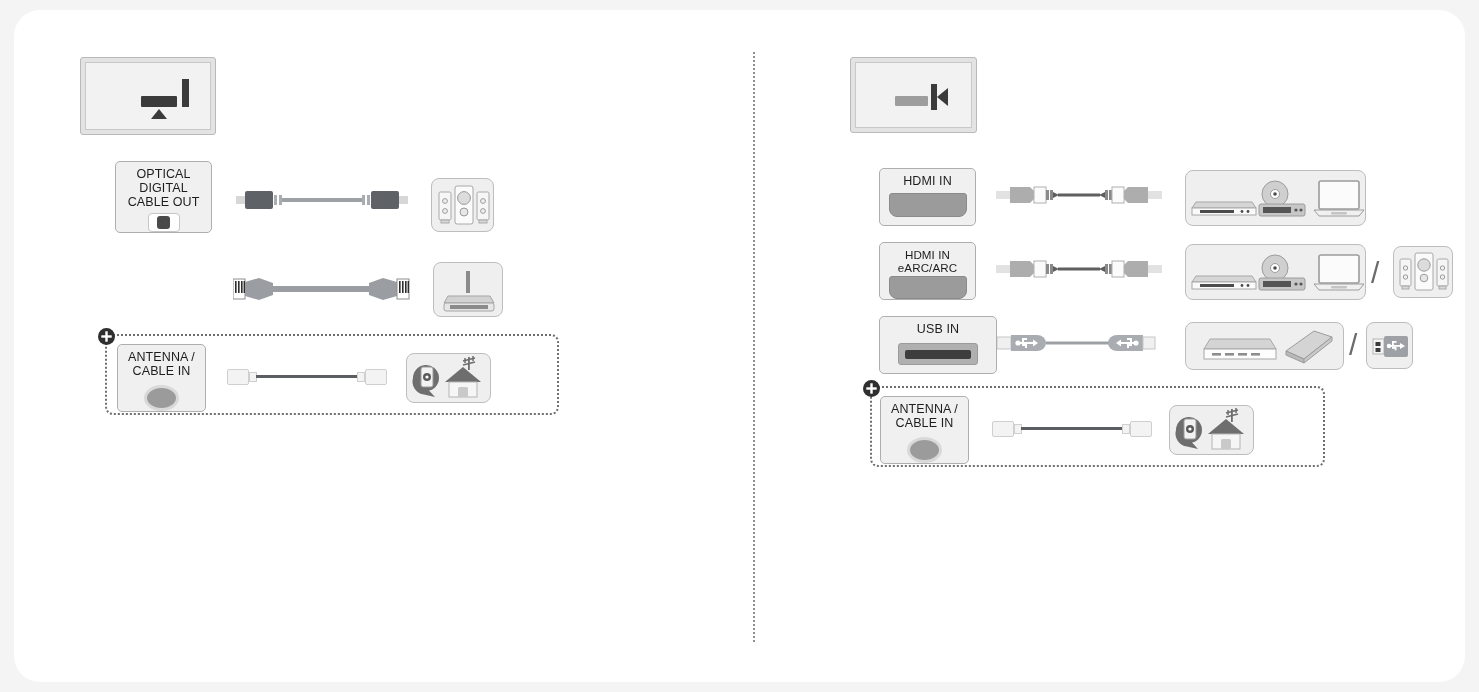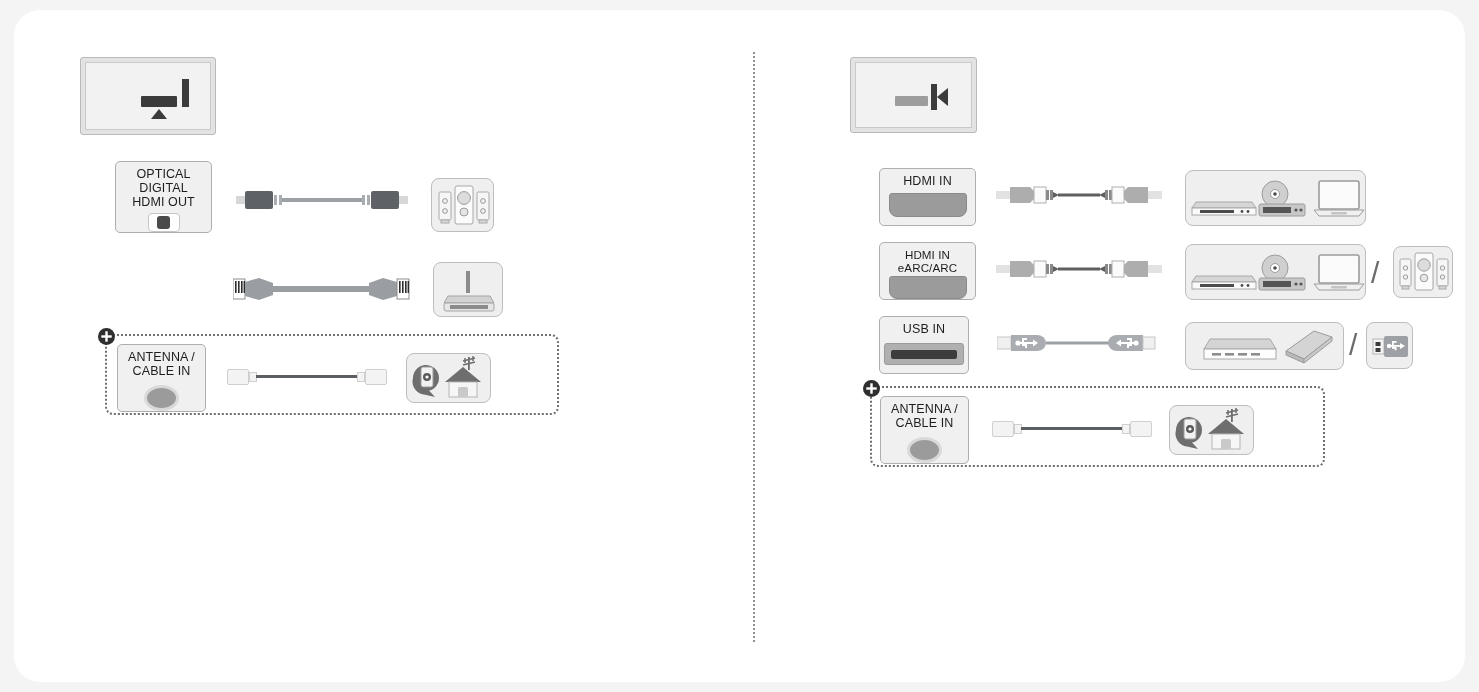--- a/index.html
+++ b/index.html
@@ -156,21 +156,21 @@
   <div class="tv" style="left:66px;top:47px;width:134px;height:76px;">
     <div class="tv-inner">
       <div class="tv-bar" style="left:60px;top:38px;width:36px;height:11px;"></div>
       <div class="tv-post" style="left:101px;top:21px;width:7px;height:28px;"></div>
       <div class="tri-up" style="left:70px;top:51px;"></div>
     </div>
   </div>
 
   <div class="port" style="left:101px;top:151px;width:97px;height:72px;">
     <div class="port-label">OPTICAL DIGITAL
-HDMI OUT</div>
+CABLE OUT</div>
     <div class="jack-optical">
         <i></i>
       </div>
   </div>
 
   <div class="cable" style="left:222px;top:180px;width:172px;height:20px;">
     <div class="blk lt" style="left:0;top:6px;width:9px;height:8px;"></div>
     <div class="blk dk" style="left:9px;top:1px;width:28px;height:18px;border-radius:2px;"></div>
     <div class="blk md" style="left:38px;top:5px;width:3px;height:10px;"></div>
     <div class="blk md" style="left:43px;top:5px;width:3px;height:10px;"></div>
@@ -388,21 +388,21 @@
       <rect x="21" y="6" width="18" height="37" rx="2" fill="#fbfbfb" stroke="#a8a8a8"></rect>
       <circle cx="30" cy="18" r="6.2" fill="#dcdcdc" stroke="#9a9a9a"></circle>
       <circle cx="30" cy="31" r="3.8" fill="#e6e6e6" stroke="#9a9a9a"></circle>
       <rect x="43" y="12" width="11" height="27" rx="1.5" fill="#f6f6f6" stroke="#a8a8a8"></rect>
       <circle cx="48.5" cy="21" r="2.2" fill="#f0f0f0" stroke="#9a9a9a"></circle>
       <circle cx="48.5" cy="30" r="2.2" fill="#f0f0f0" stroke="#9a9a9a"></circle>
       <rect x="45" y="39" width="7" height="3" fill="#d7d7d7" stroke="#ababab"></rect>
     </svg>
   </div>
 
-  <div class="port" style="left:865px;top:306px;width:90px;height:58px;align-items:center;">
+  <div class="port" style="left:865px;top:306px;width:118px;height:58px;align-items:center;">
     <div class="port-label">USB IN</div>
     <div class="jack-usb">
         <i></i>
       </div>
   </div>
 
   <div class="cable" style="left:983px;top:320px;width:160px;height:26px;">
     <svg width="160" height="26" viewBox="0 0 160 26">
       <rect x="0" y="7" width="14" height="12" fill="#f0f0f0" stroke="#c6c6c6"></rect>
       <path d="M14 5 L40 5 a9 8 0 0 1 0 16 L14 21 Z" fill="#a9acb0"></path>

